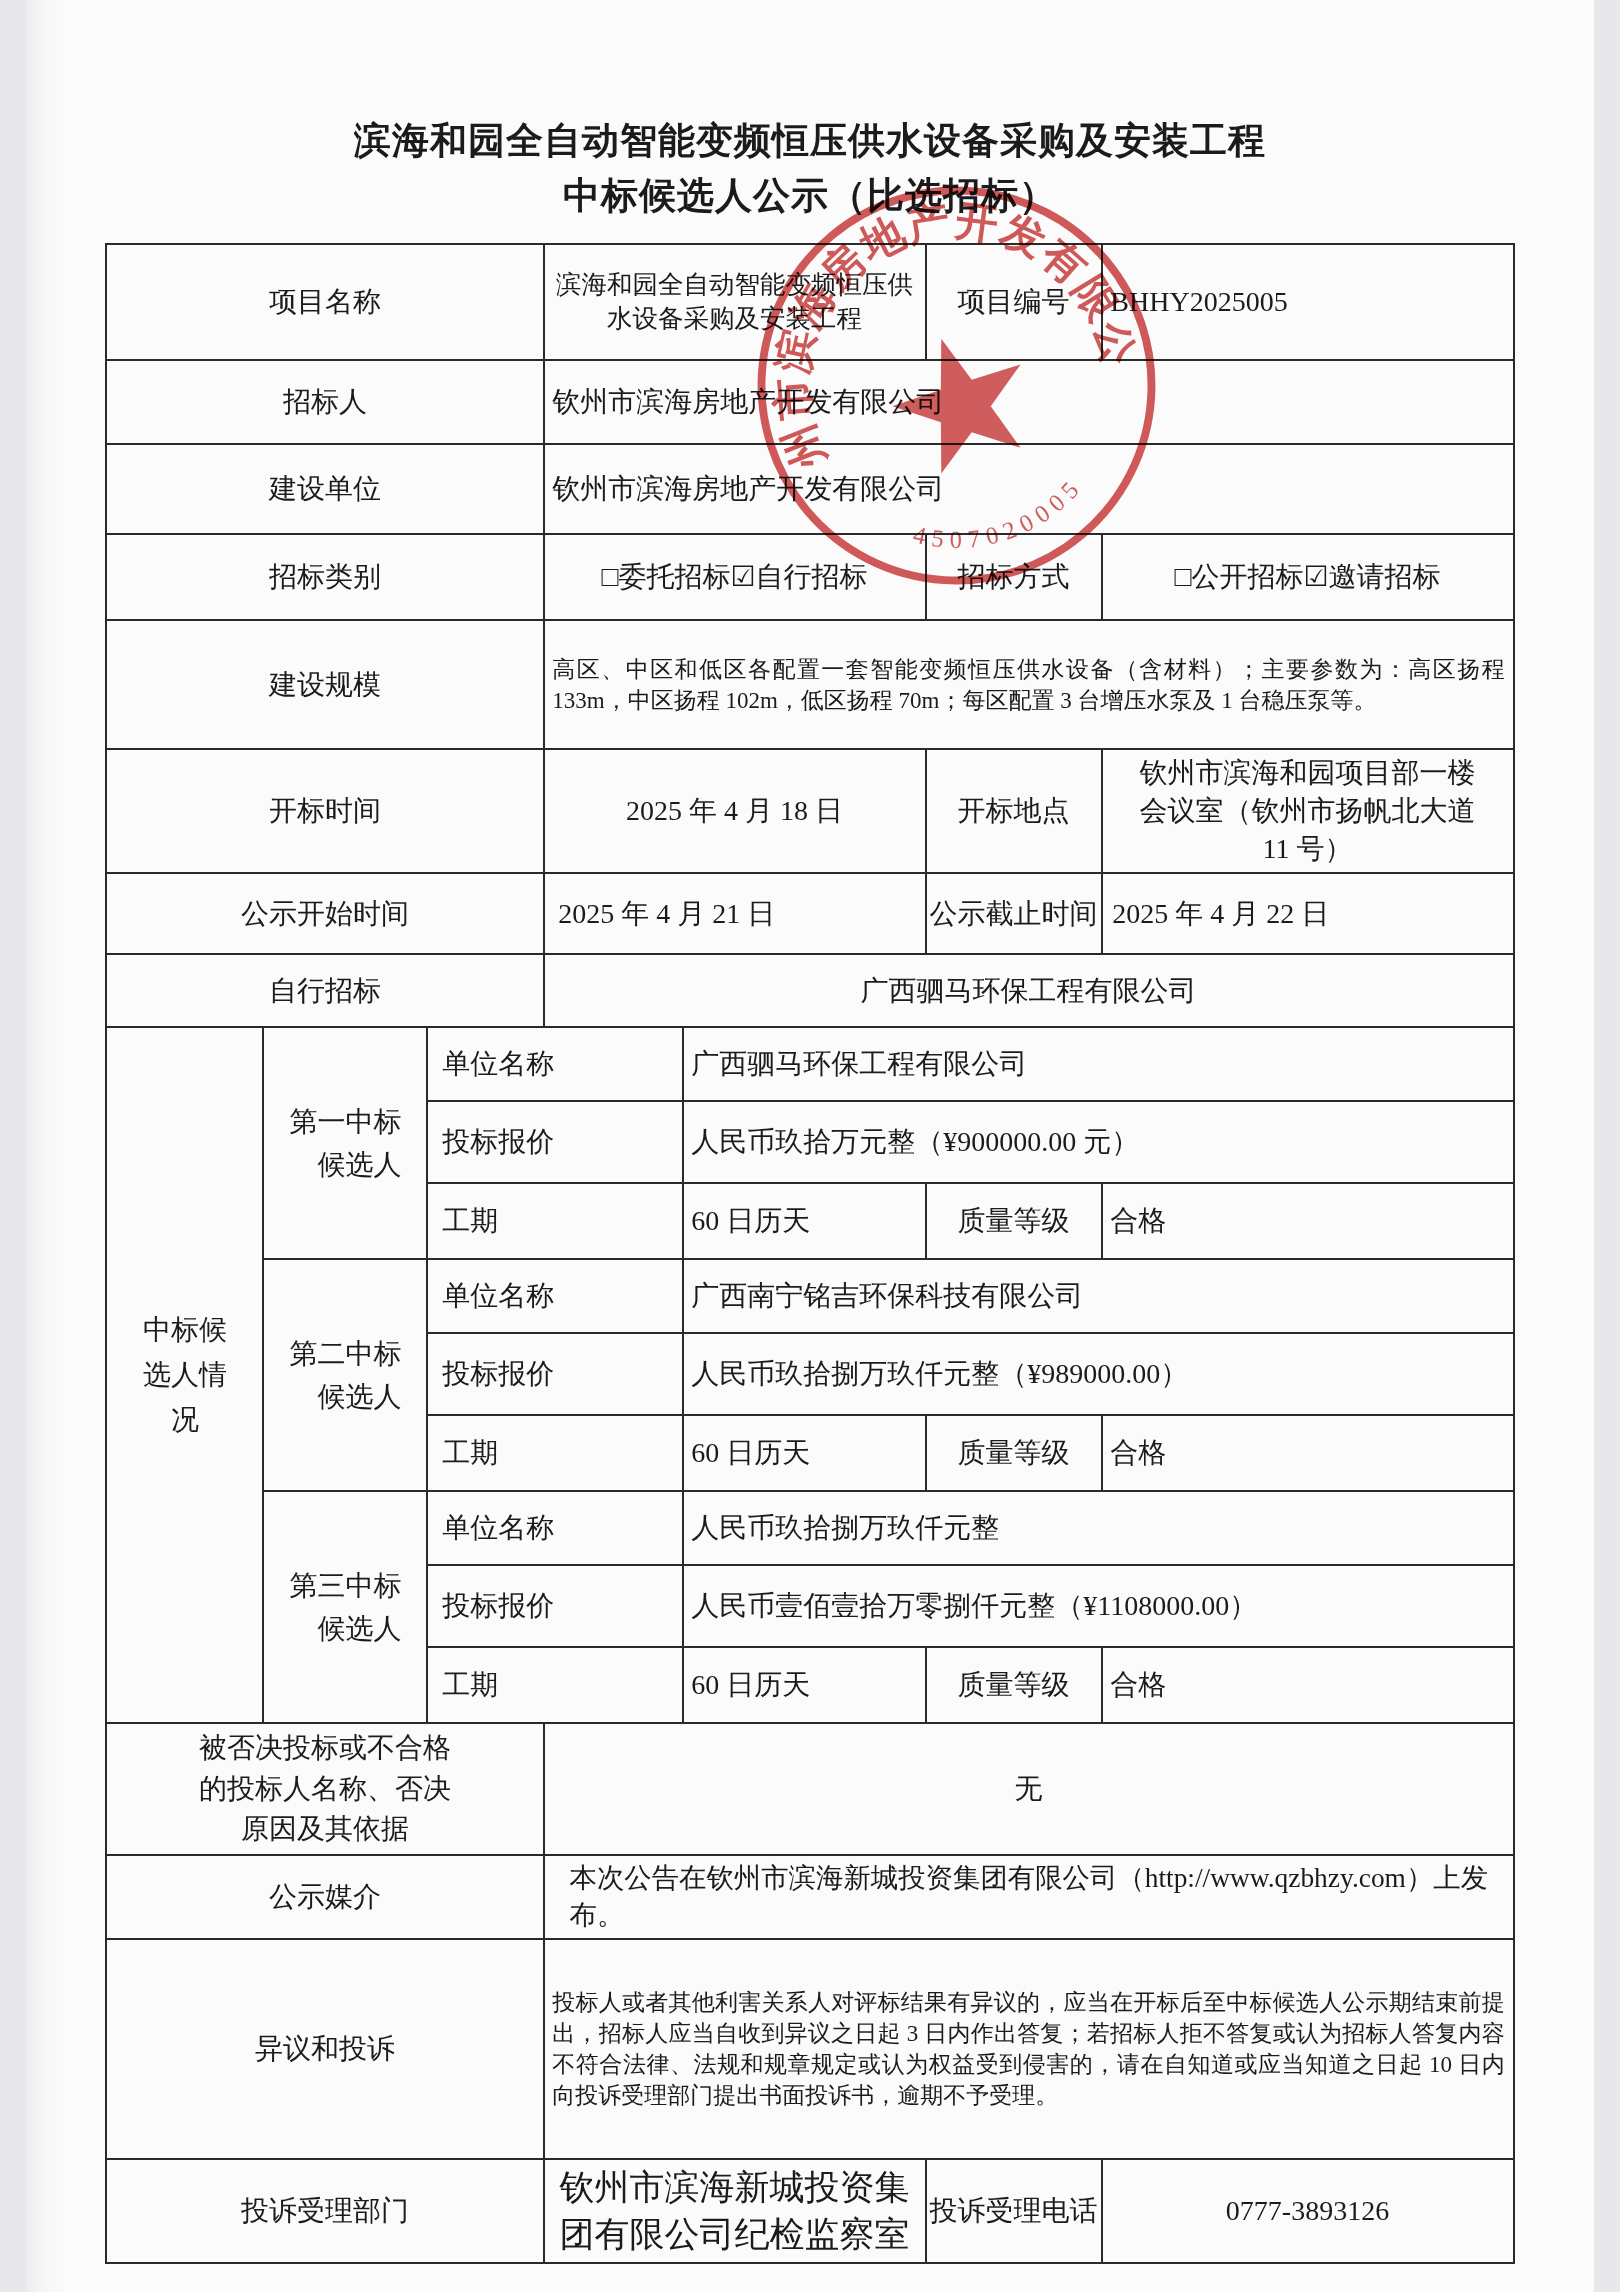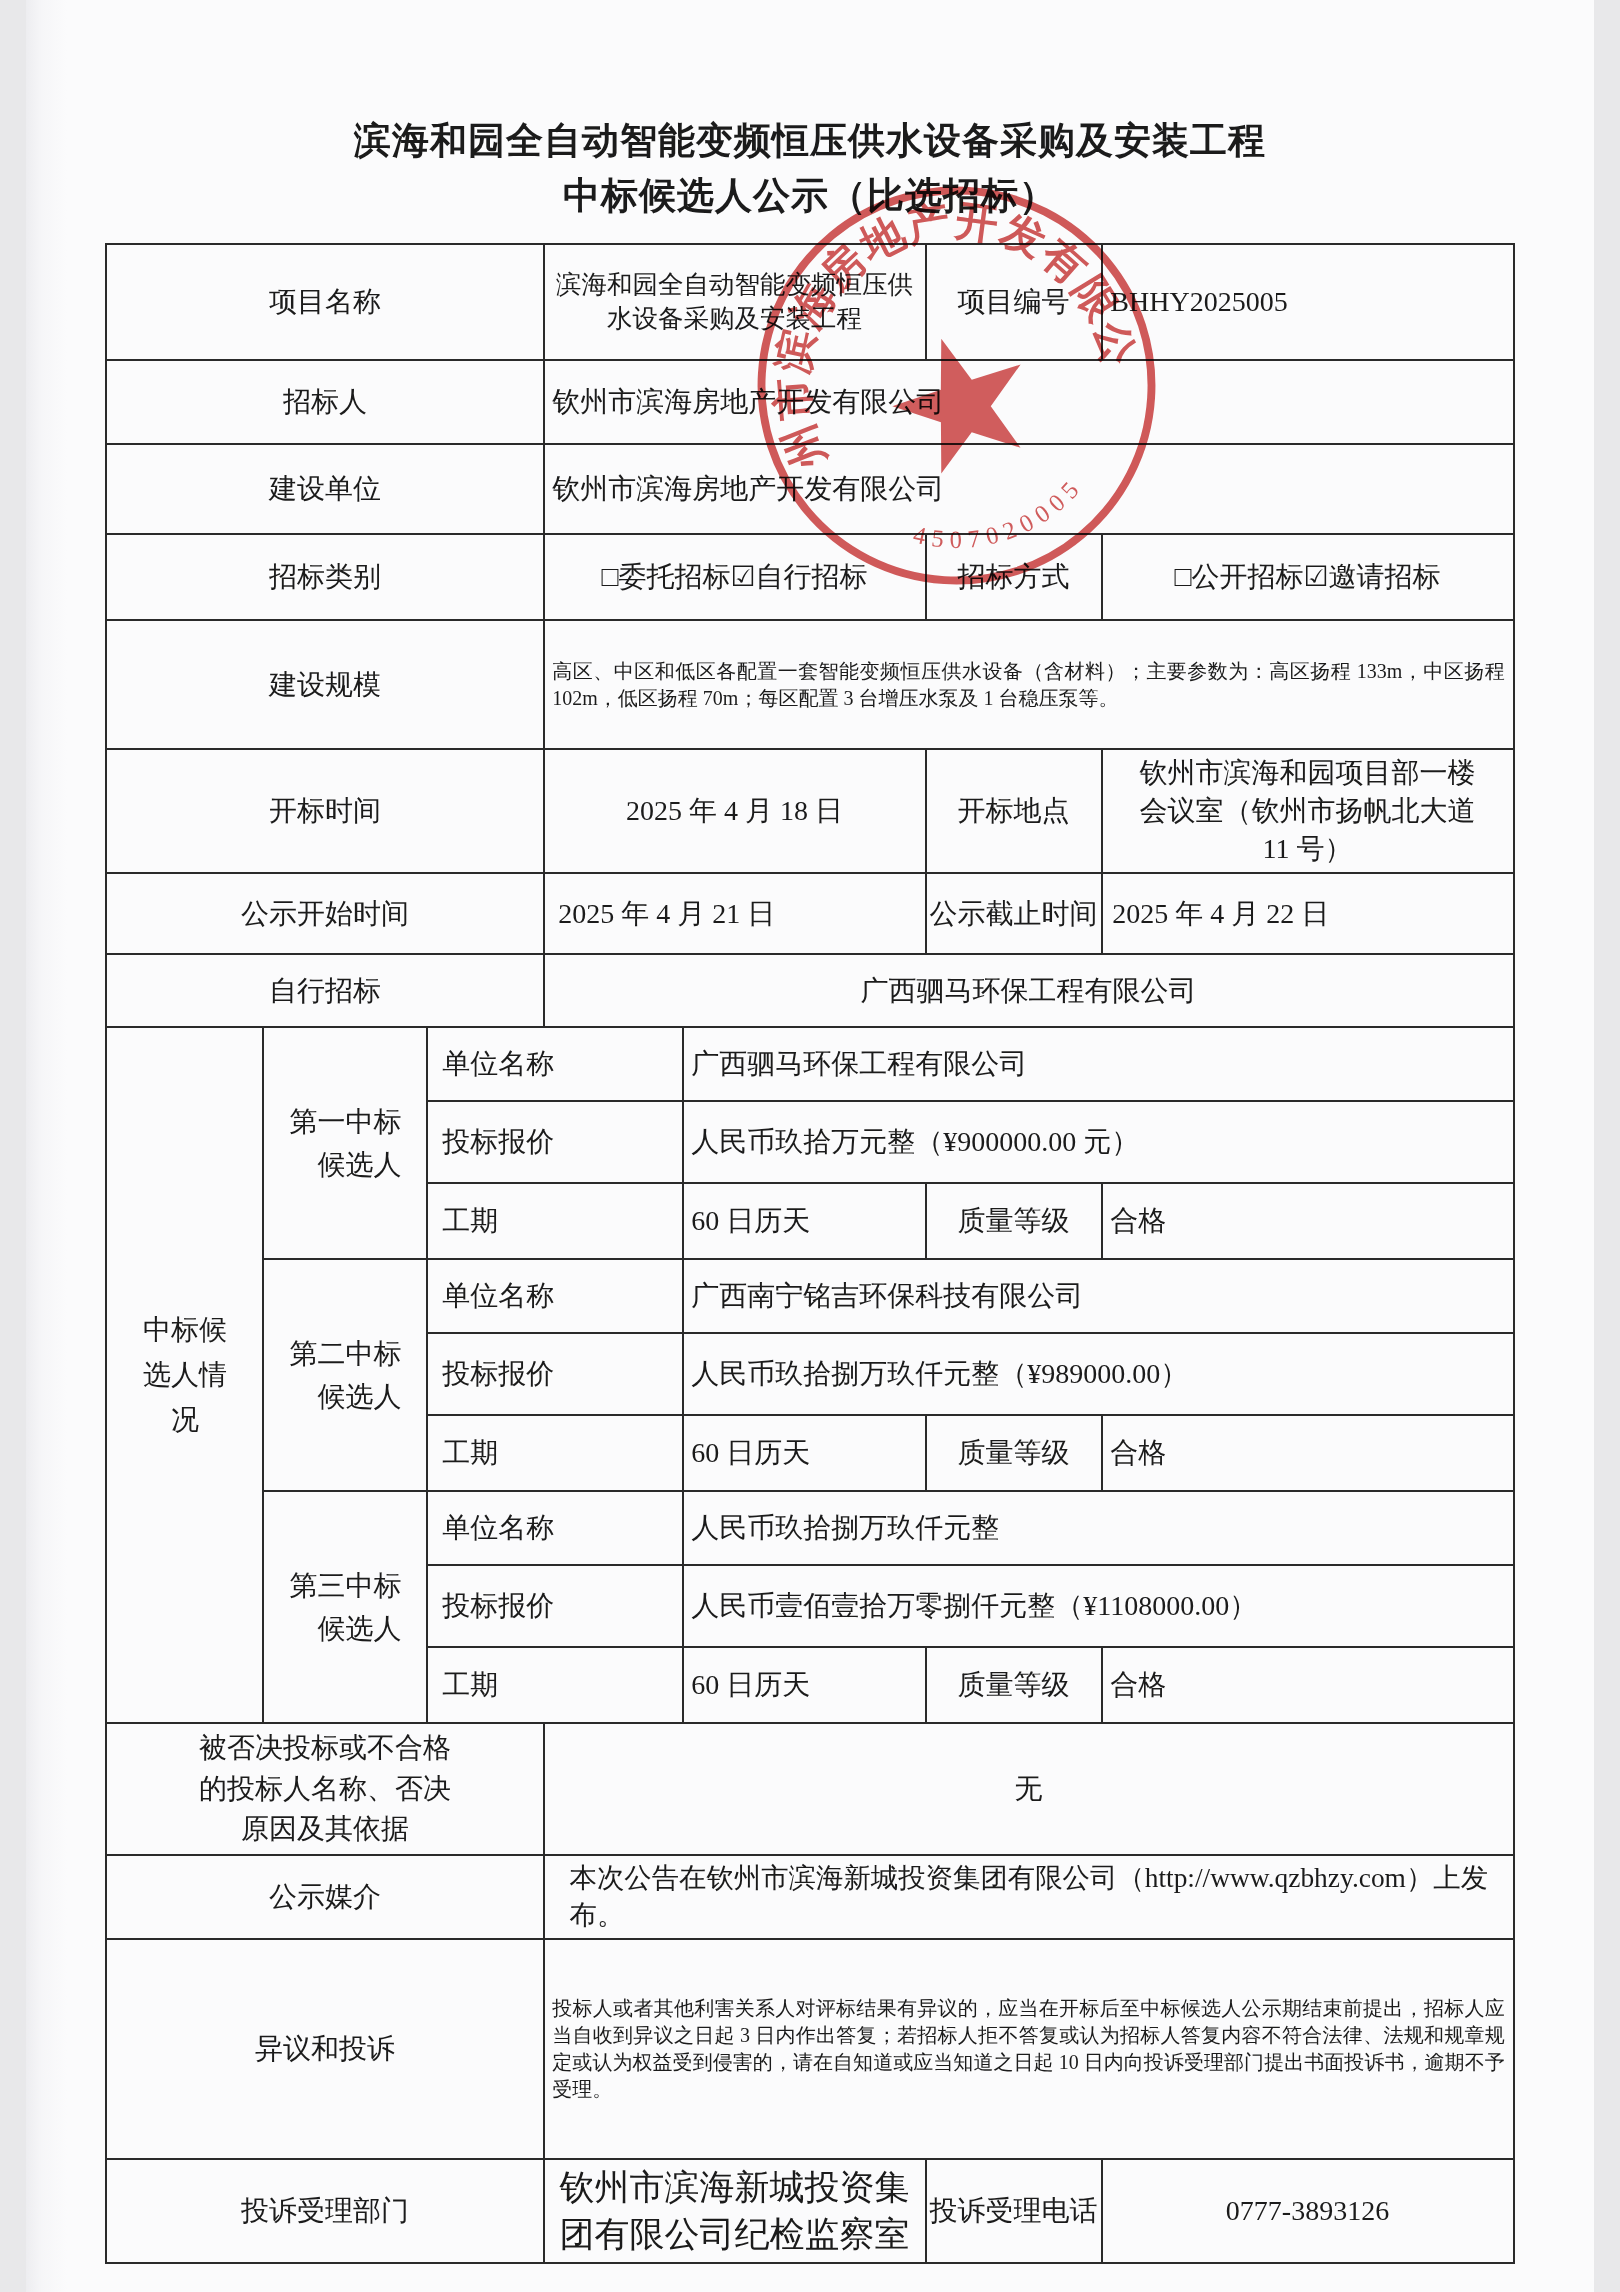--- a/index.html
+++ b/index.html
@@ -36,21 +36,21 @@
     padding:3.9px 7.8px;
     line-height:1.35;
     overflow:hidden;
   }
   td.lbl{text-align:center;}
   td.val{text-align:left;padding-left:19.6px;border-radius:31px;}
   td.valc{text-align:center;}
   td.para{
     text-align:justify;
     padding:9.8px 21.6px;
-    font-size:20px;
+    font-size:23px;
     line-height:39px;
   }
   .narrow3{width:3em;margin:0 auto;text-align:center;line-height:1.6;}
   .narrow4{width:4em;margin:0 auto;text-align:right;line-height:1.55;}
   .narrow9{width:9em;margin:0 auto;text-align:center;line-height:1.45;}
   .narrow12{max-width:12.5em;margin:0 auto;text-align:center;}
   td.cand-val{padding-left:23.5px;}
   
   .seal{
     position:absolute;

